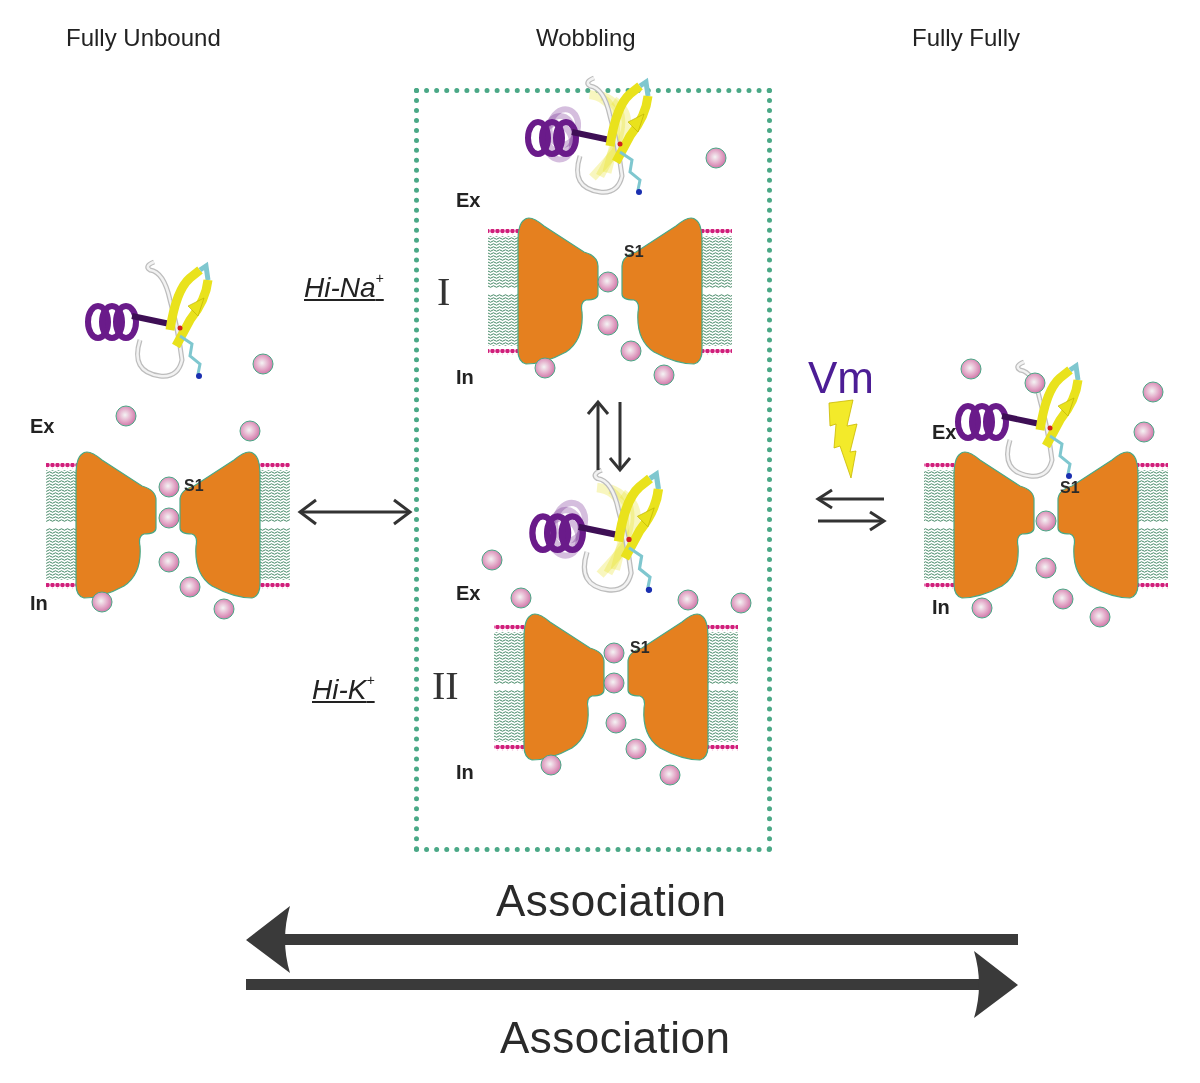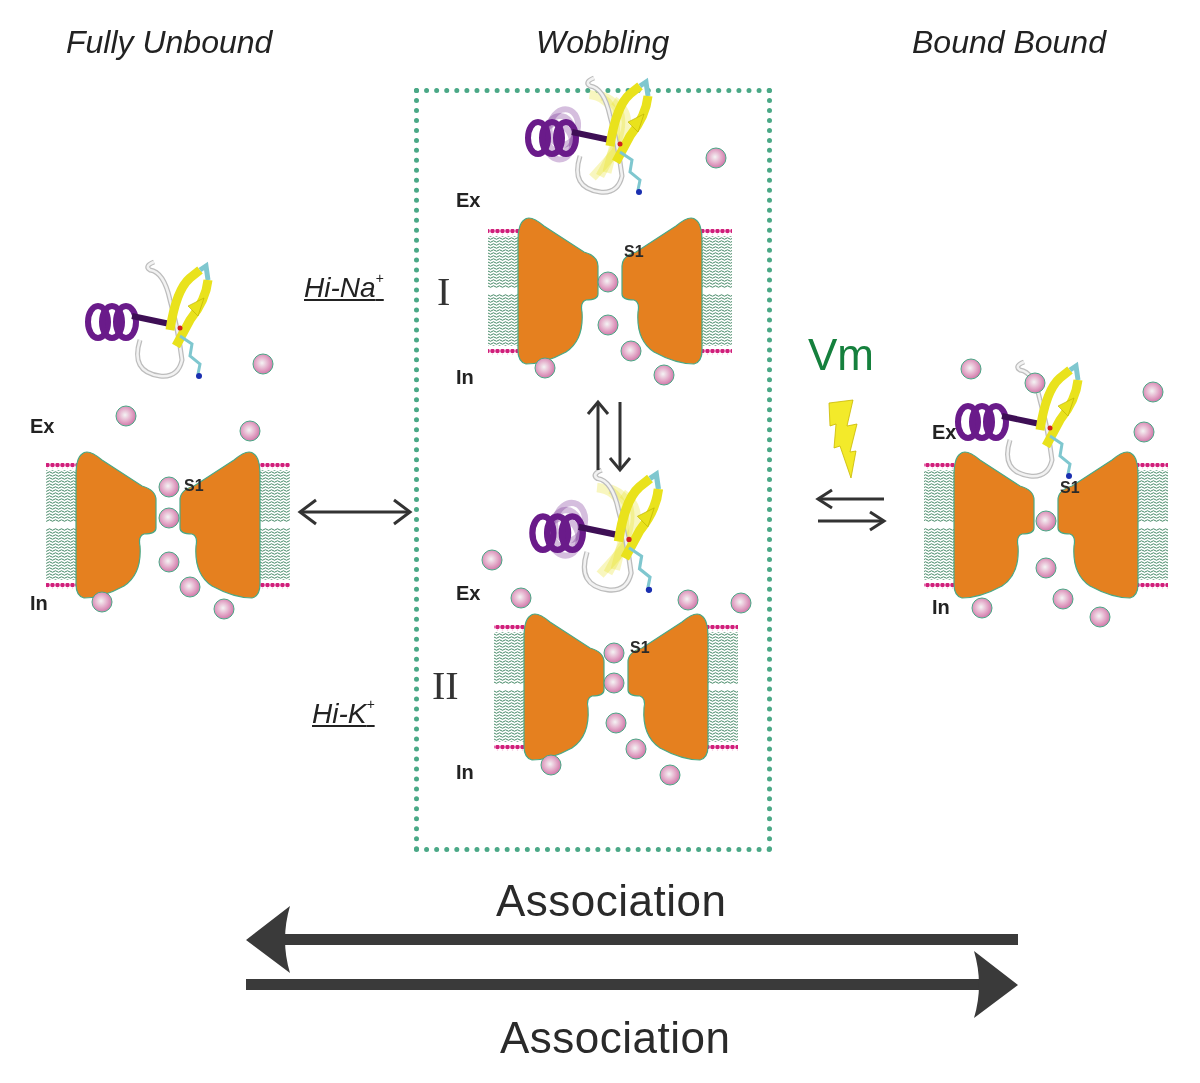--- a/index.html
+++ b/index.html
@@ -1,25 +1,25 @@
 <!DOCTYPE html>
 <html><head>
 <meta charset="utf-8">
 <style>
   html, body { margin: 0; padding: 0; background: #ffffff; }
   body { width: 1200px; height: 1083px; position: relative; overflow: hidden;
          font-family: "Liberation Sans", sans-serif; color: #2b2b2b; }
   .abs { position: absolute; }
-  .stage-title { font-style: italic; font-size: 32px; color: #222; white-space: nowrap; }
+  .stage-title { font-size: 24px; color: #222; white-space: nowrap; }
   .side-label { font-style: italic; font-size: 28px; color: #222; white-space: nowrap; text-decoration: underline; }
   .side-label sup { font-size: 14px; position: relative; top: -4px; }
   .roman { font-family: "Liberation Serif", serif; font-size: 40px; color: #333; }
   .ex-in { font-size: 20px; color: #222; font-weight: bold; }
   .s1 { font-size: 16px; font-weight: bold; color: #2a2a2a; }
-  .vm { font-size: 44px; color: #15803d; }
+  .vm { font-size: 44px; color: #4c1d95; margin-top: 23px; }
   .bottom-label { font-size: 44px; color: #2a2a2a; letter-spacing: 0.5px; }
   .wobble-box { border: 5px dotted #4aa886; box-sizing: border-box; }
   svg { overflow: visible; }
 </style>
 </head>
 <body>
 
 <svg width="0" height="0" style="position:absolute">
   <defs>
     <radialGradient id="ionGrad" cx="45%" cy="45%" r="60%">
@@ -32,28 +32,28 @@
       <path d="M0 4.5 Q1.5 3 3 4.5 T6 4.5" fill="none" stroke="#2f7a55" stroke-width="0.9"></path>
     </pattern>
     <pattern id="lipidHead" width="5" height="6" patternUnits="userSpaceOnUse">
       <circle cx="2.5" cy="3" r="2.3" fill="#d11e7b"></circle>
     </pattern>
   </defs>
 </svg>
 
 <div class="abs stage-title" style="left:66px; top:24px;">Fully Unbound</div>
 <div class="abs stage-title" style="left:536px; top:24px;">Wobbling</div>
-<div class="abs stage-title" style="left:912px; top:24px;">Bound Bound</div>
+<div class="abs stage-title" style="left:912px; top:24px;">Fully Fully</div>
 
 <div class="abs wobble-box" style="left:414px; top:88px; width:358px; height:764px;"></div>
 
 <div class="abs side-label" style="left:304px; top:272px;">
   <span>Hi-Na</span><sup>+</sup>
 </div>
-<div class="abs side-label" style="left:312px; top:698px;text-align:right;">
+<div class="abs side-label" style="left:312px; top:674px;text-align:right;">
   <span>Hi-K</span><sup>+</sup>
 </div>
 <div class="abs roman" style="left:437px; top:268px;">I</div>
 <div class="abs roman" style="left:432px; top:662px;">II</div>
 
 <div class="abs" style="left:0; top:0; width:1200px; height:1083px; pointer-events:none;">
   <svg class="abs" id="panel-unbound" style="left:0;top:0" width="1200" height="1083">
       <g>
         <g>
           <rect x="46" y="470" width="60" height="52" fill="url(#lipidTail)"></rect>

